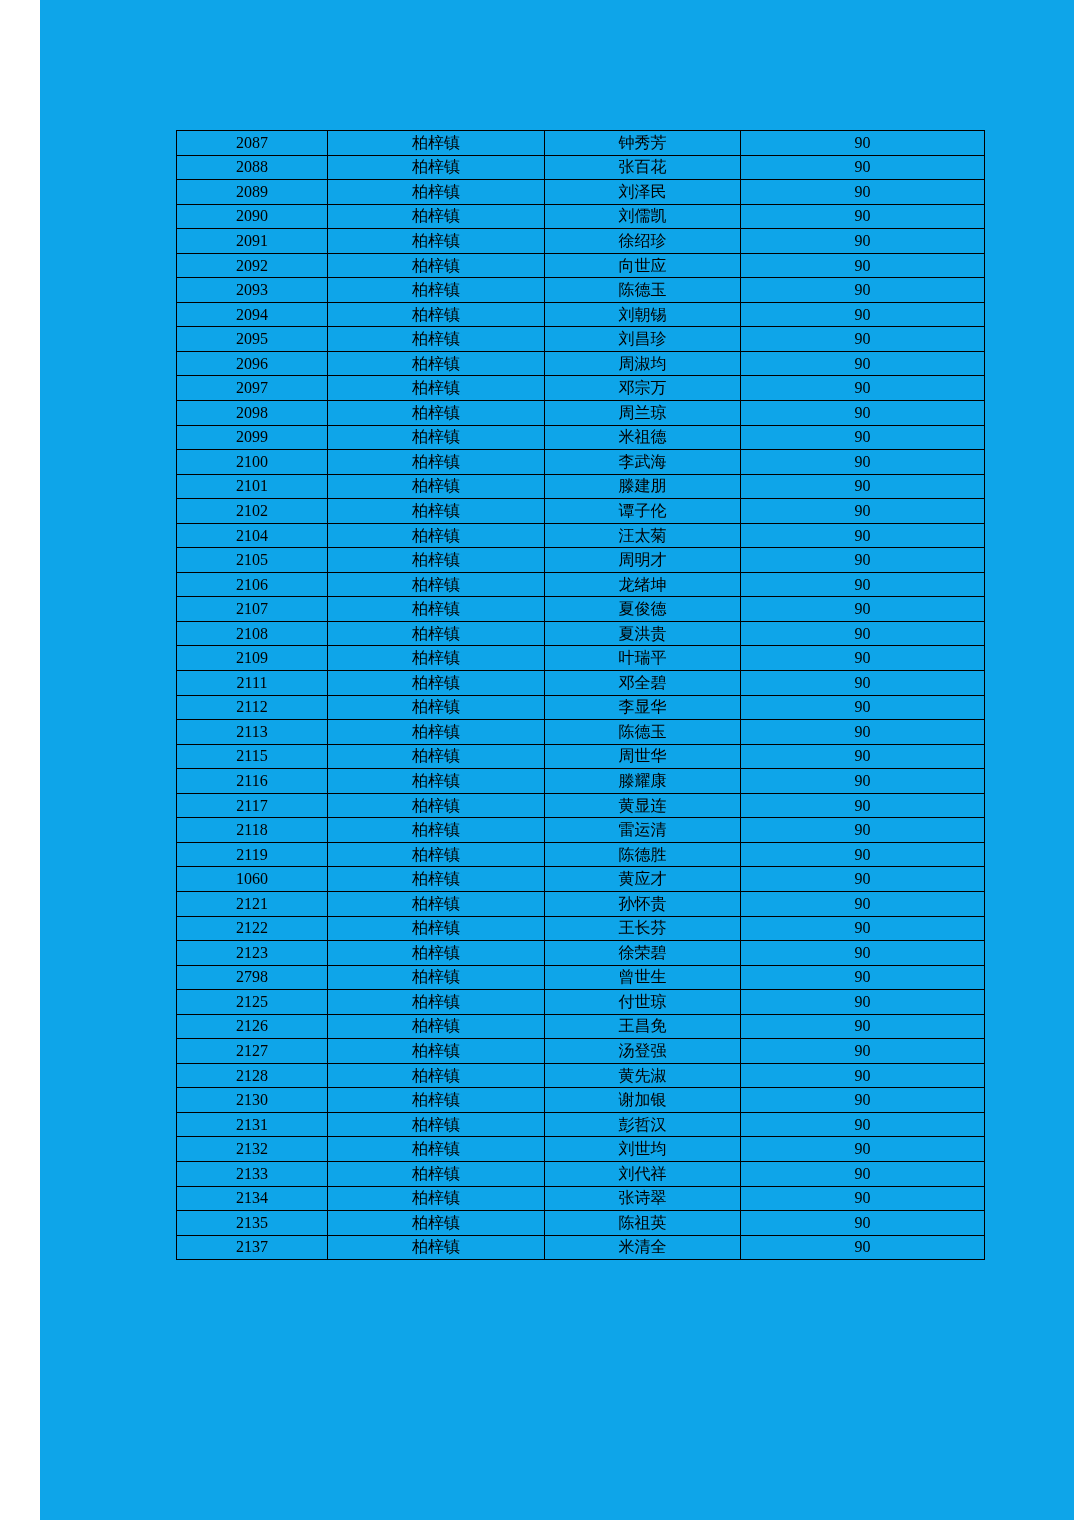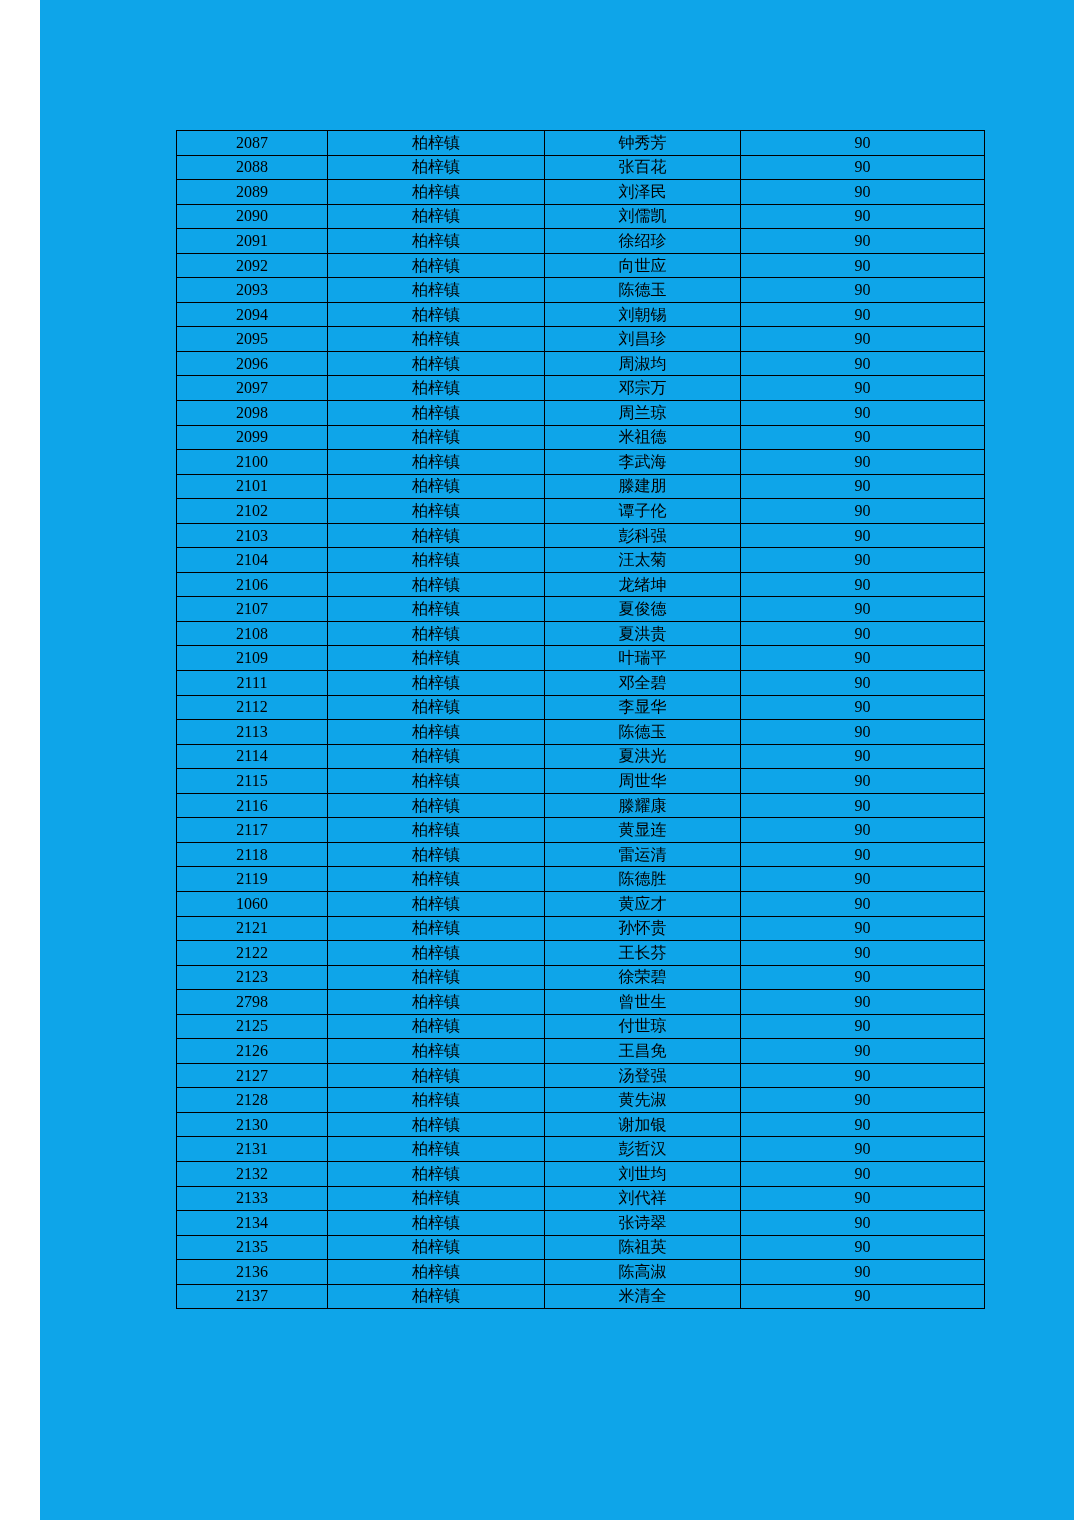--- a/index.html
+++ b/index.html
@@ -143,32 +143,32 @@
           <td>滕建朋</td>
           <td>90</td>
         </tr>
         <tr>
           <td>2102</td>
           <td>柏梓镇</td>
           <td>谭子伦</td>
           <td>90</td>
         </tr>
         <tr>
-          <td>2103</td>
-          <td>柏梓镇</td>
-          <td>彭科强</td>
-          <td>90</td>
-        </tr>
-        <tr>
           <td>2104</td>
           <td>柏梓镇</td>
           <td>汪太菊</td>
           <td>90</td>
         </tr>
         <tr>
+          <td>2105</td>
+          <td>柏梓镇</td>
+          <td>周明才</td>
+          <td>90</td>
+        </tr>
+        <tr>
           <td>2106</td>
           <td>柏梓镇</td>
           <td>龙绪坤</td>
           <td>90</td>
         </tr>
         <tr>
           <td>2107</td>
           <td>柏梓镇</td>
           <td>夏俊德</td>
           <td>90</td>
@@ -197,26 +197,20 @@
           <td>李显华</td>
           <td>90</td>
         </tr>
         <tr>
           <td>2113</td>
           <td>柏梓镇</td>
           <td>陈德玉</td>
           <td>90</td>
         </tr>
         <tr>
-          <td>2114</td>
-          <td>柏梓镇</td>
-          <td>夏洪光</td>
-          <td>90</td>
-        </tr>
-        <tr>
           <td>2115</td>
           <td>柏梓镇</td>
           <td>周世华</td>
           <td>90</td>
         </tr>
         <tr>
           <td>2116</td>
           <td>柏梓镇</td>
           <td>滕耀康</td>
           <td>90</td>
@@ -320,26 +314,20 @@
         <tr>
           <td>2134</td>
           <td>柏梓镇</td>
           <td>张诗翠</td>
           <td>90</td>
         </tr>
         <tr>
           <td>2135</td>
           <td>柏梓镇</td>
           <td>陈祖英</td>
-          <td>90</td>
-        </tr>
-        <tr>
-          <td>2136</td>
-          <td>柏梓镇</td>
-          <td>陈高淑</td>
           <td>90</td>
         </tr>
         <tr>
           <td>2137</td>
           <td>柏梓镇</td>
           <td>米清全</td>
           <td>90</td>
         </tr>
       </tbody>
   </table>

